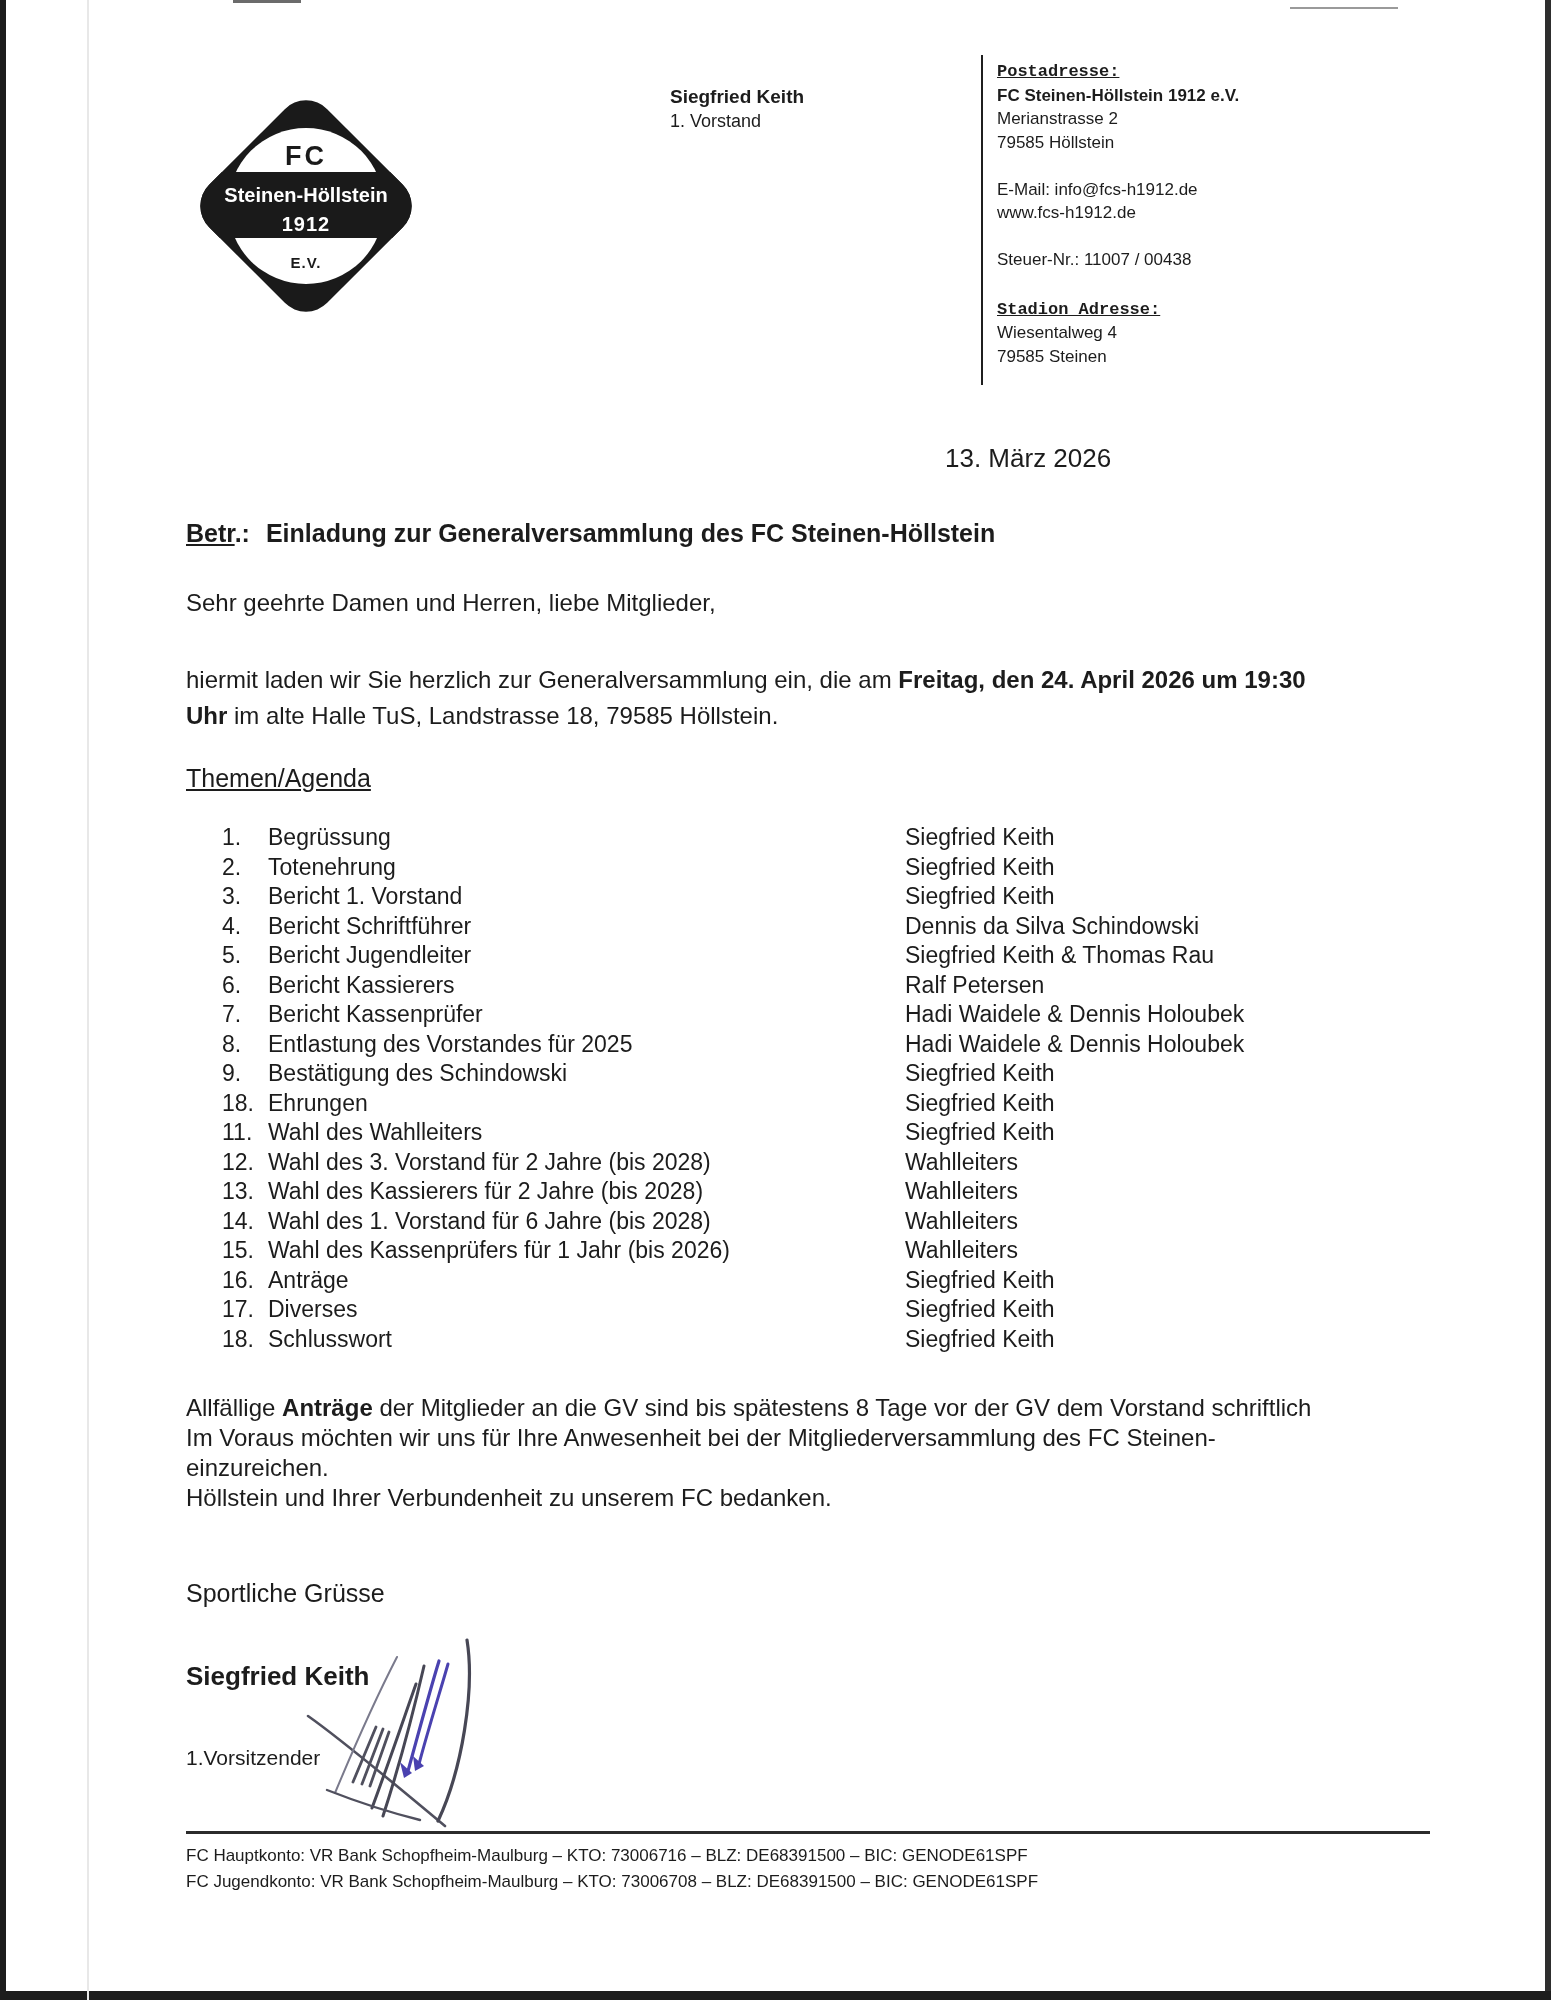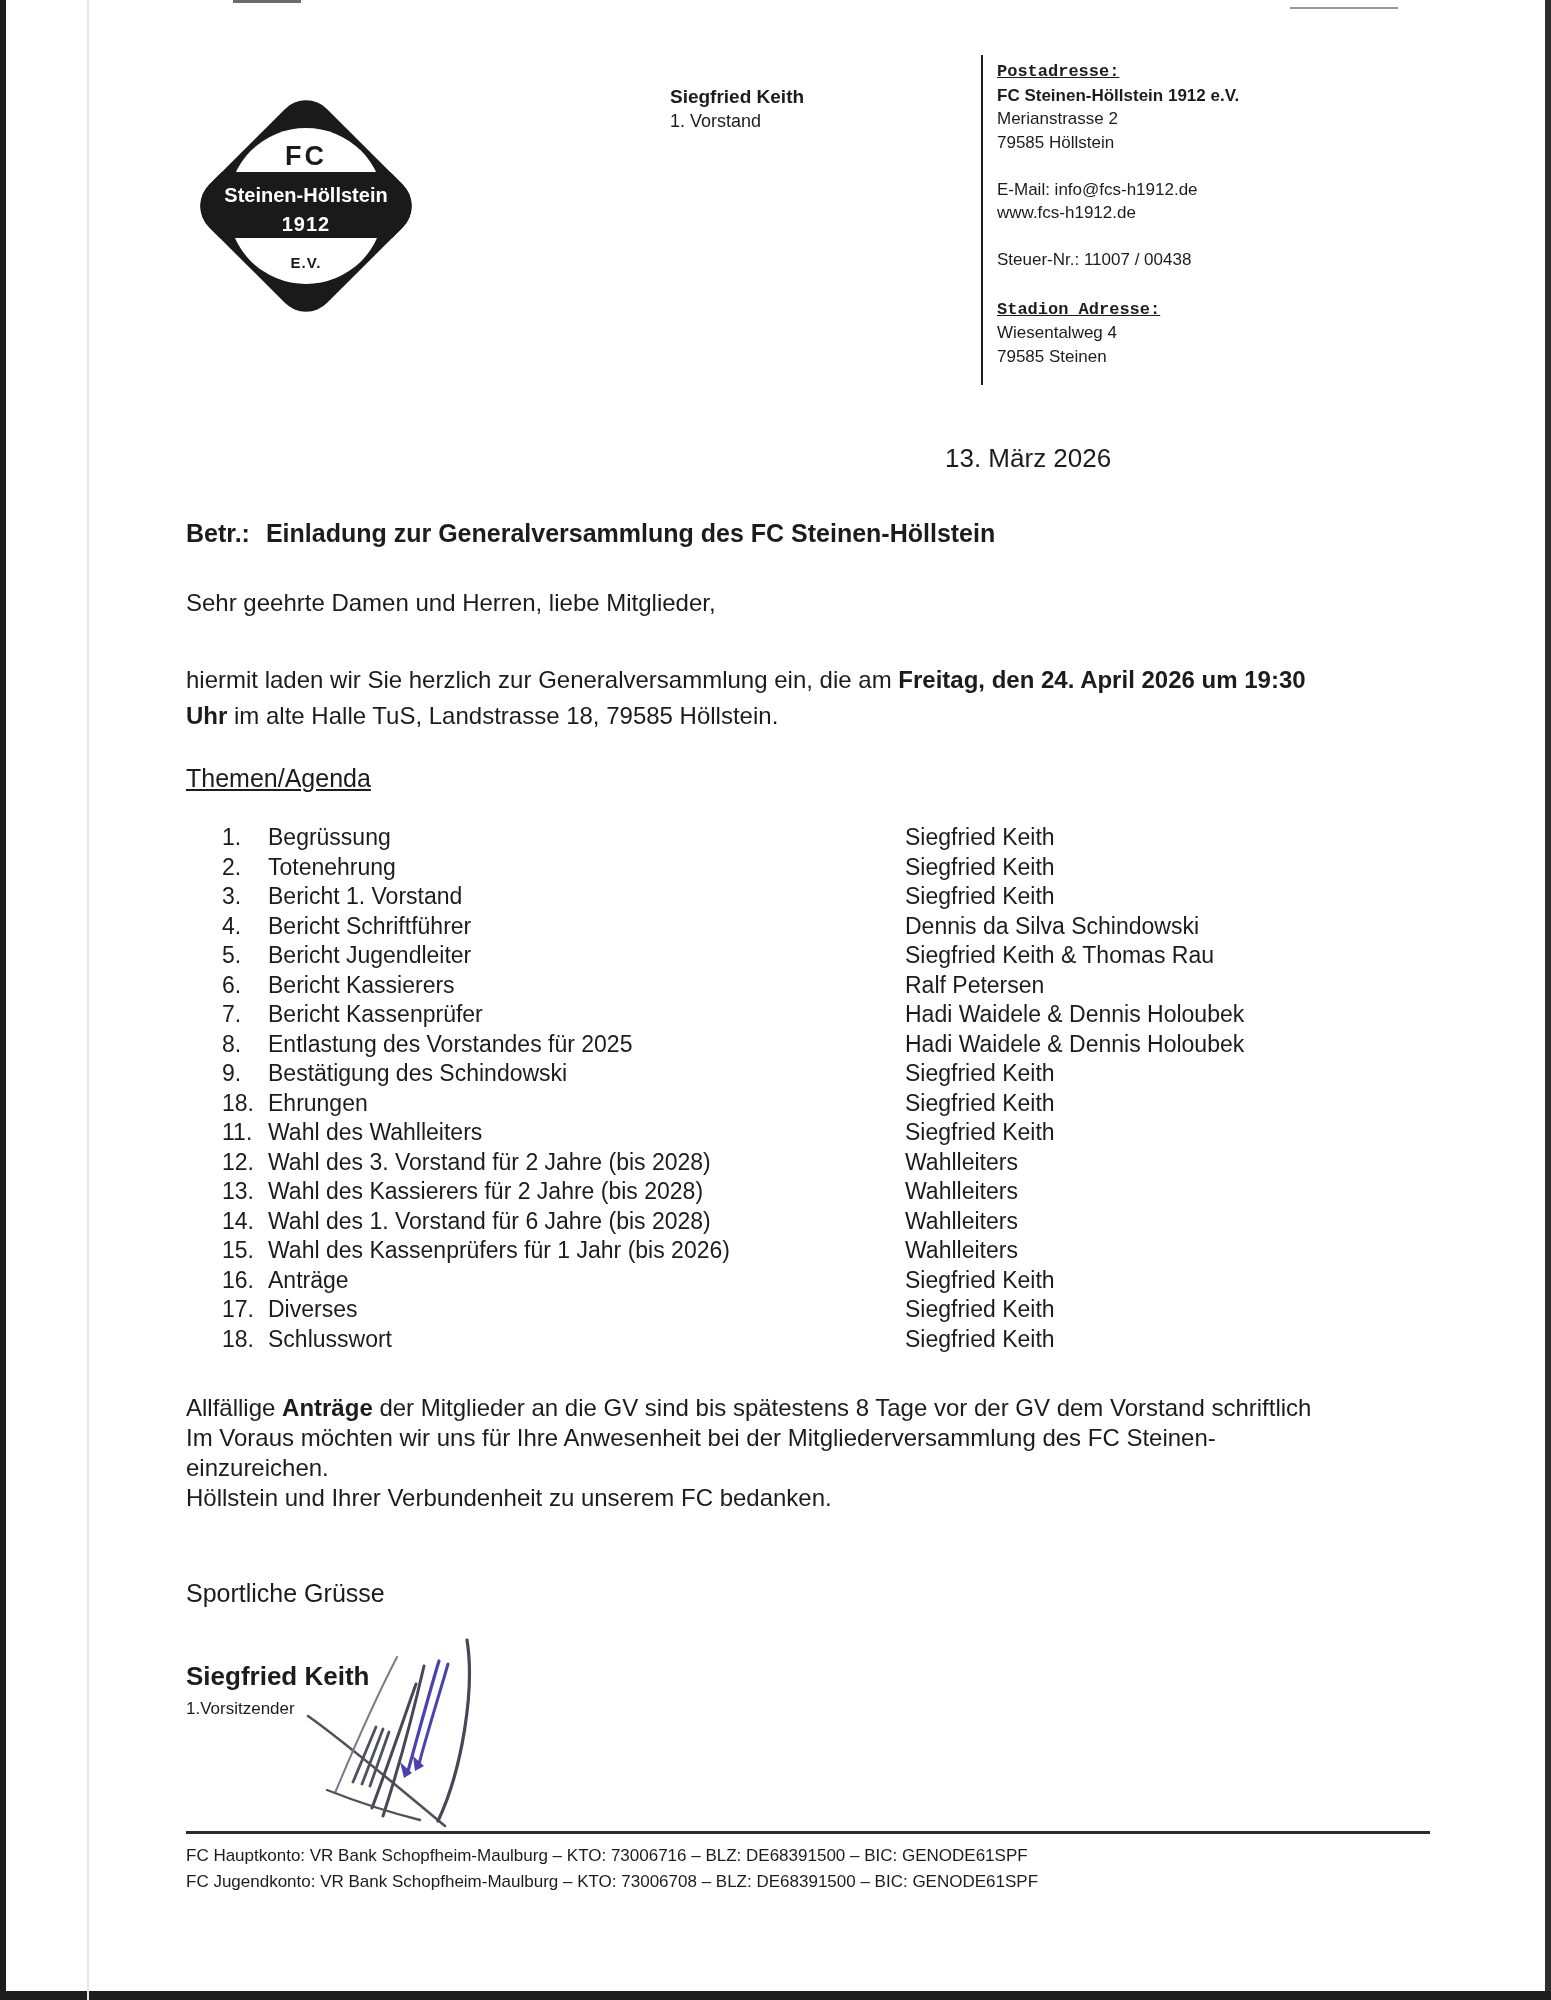--- a/index.html
+++ b/index.html
@@ -36,41 +36,41 @@
   .addr{left:997px;top:60px;width:320px;font-size:17px;line-height:23.5px;}
   .addr .head{font-weight:bold;text-decoration:underline;font-family:Liberation Mono, monospace;}
   .addr .b{font-weight:bold;}
   .gap1{margin-bottom:23.5px;}
   .gap2{margin-bottom:23.5px;}
   .gap3{margin-bottom:26px;}
 
   .dateline{left:945px;top:443px;font-size:26px;}
 
   .subject{left:186px;top:519px;font-size:25px;font-weight:bold;white-space:nowrap;}
-  .subject .u{}
+  .subject .u{text-decoration:underline;}
   .subject .subject-text{margin-left:16px;}
 
   .salutation{left:186px;top:589px;font-size:24px;}
 
   .intro{left:186px;top:662px;font-size:24px;line-height:35.5px;width:1300px;}
   .intro b{font-weight:bold;}
 
   .agenda-heading{left:186px;top:764px;font-size:25px;text-decoration:underline;}
 
   .agenda{left:222px;top:823px;font-size:23px;width:1200px;}
   .agenda-row{position:relative;line-height:29.5px;white-space:nowrap;}
   .agenda-num{display:inline-block;width:46px;}
   .agenda-who{position:absolute;left:683px;top:0;}
 
   .notes{left:186px;top:1393px;font-size:24px;line-height:30px;width:1320px;}
   .notes b{font-weight:bold;}
 
   .closing-greeting{left:186px;top:1579px;font-size:25px;}
   .signer-name{left:186px;top:1661px;font-size:26px;font-weight:bold;}
-  .signer-role{left:186px;top:1699px;font-size:17px;}
+  .signer-role{left:186px;top:1746px;font-size:21px;}
   .signature{left:300px;top:1630px;width:200px;height:210px;}
 
   .footer-rule{left:186px;top:1831px;width:1244px;height:3px;background:#2b2b2b;}
   .footer{left:186px;top:1843px;font-size:17px;line-height:26px;white-space:nowrap;}
 </style>
 </head>
 <body>
 
 <div class="page">
 

